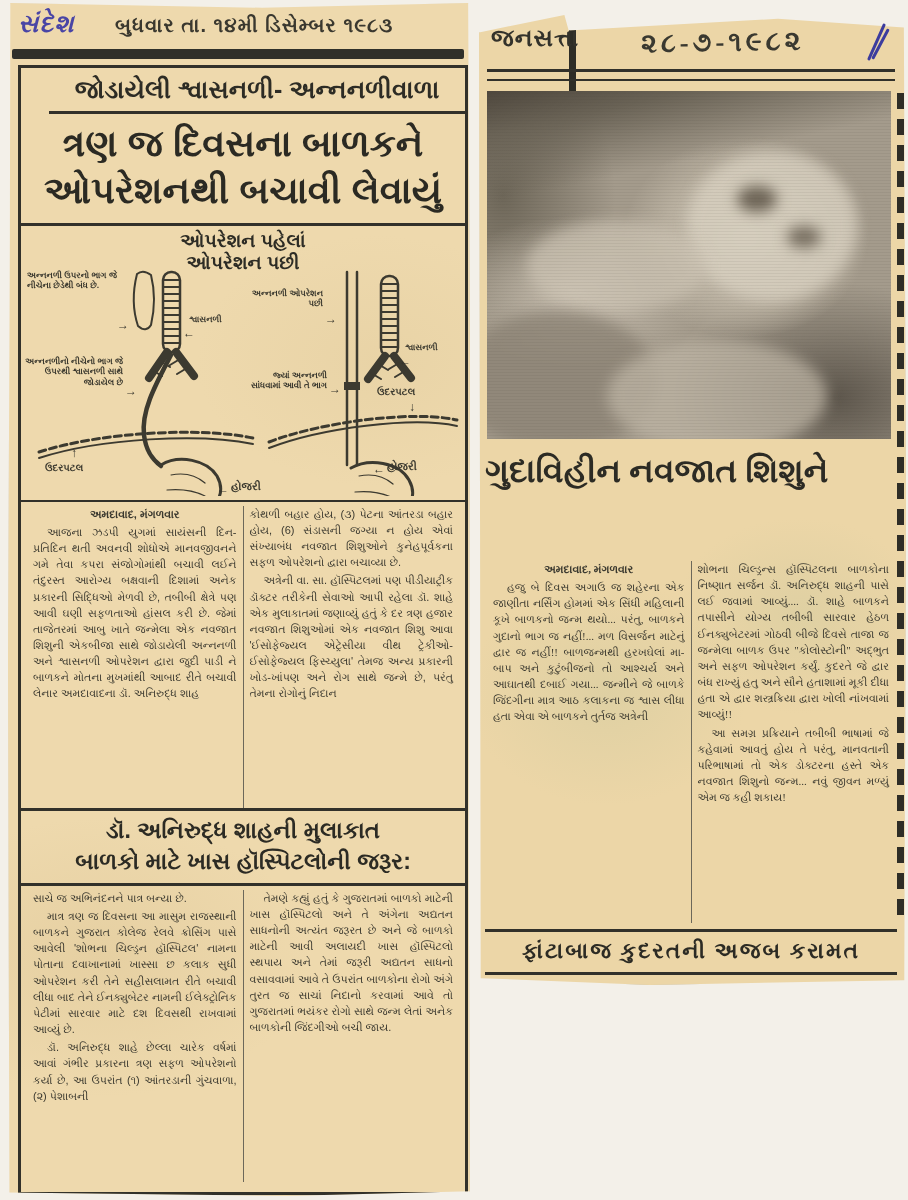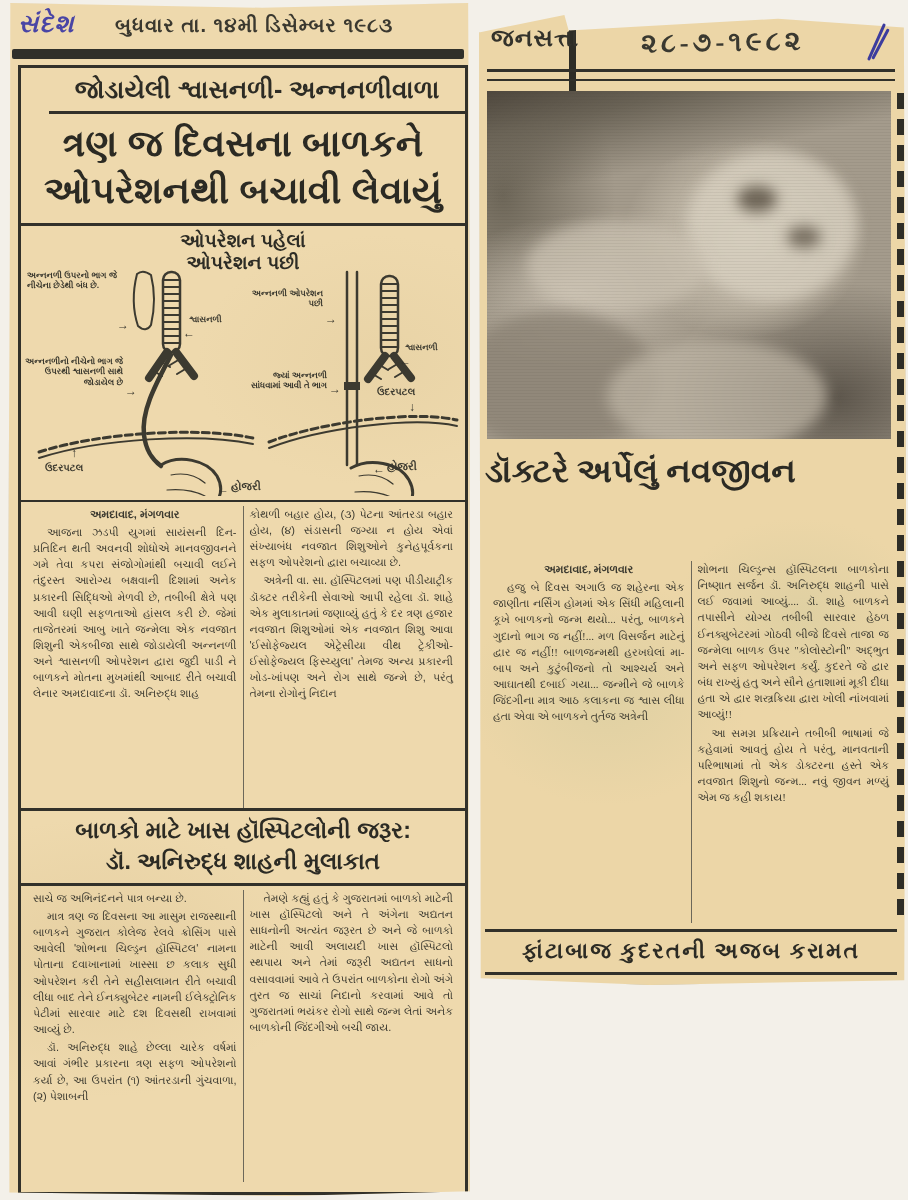--- a/index.html
+++ b/index.html
@@ -201,28 +201,28 @@
       <span class="arrowglyph" style="left:352px;top:236px;">←</span>
       <div class="diag-label" style="left:366px;top:234px;font-size:11px;">હોજરી</div>
     </div>
 
     <div class="body-area" id="l-body1">
       <div class="bodycol">
         <p class="dateline">અમદાવાદ, મંગળવાર</p>
         <p>આજના ઝડપી યુગમાં સાયંસની દિન-પ્રતિદિન થતી અવનવી શોધોએ માનવજીવનને ગમે તેવા કપરા સંજોગોમાંથી બચાવી લઈને તંદુરસ્ત આરોગ્ય બક્ષવાની દિશામાં અનેક પ્રકારની સિદ્ધિઓ મેળવી છે, તબીબી ક્ષેત્રે પણ આવી ઘણી સફળતાઓ હાંસલ કરી છે. જેમાં તાજેતરમાં આબુ ખાતે જન્મેલા એક નવજાત શિશુની એકબીજા સાથે જોડાયેલી અન્નનળી અને શ્વાસનળી ઓપરેશન દ્વારા જુદી પાડી ને બાળકને મોતના મુખમાંથી આબાદ રીતે બચાવી લેનાર અમદાવાદના ડૉ. અનિરુદ્ધ શાહ</p>
       </div>
       <div class="bodycol rule">
-        <p class="noindent">કોથળી બહાર હોય, (૩) પેટના આંતરડા બહાર હોય, (૪) સંડાસની જગ્યા ન હોય એવાં સંખ્યાબંધ નવજાત શિશુઓને કુનેહપૂર્વકના સફળ ઓપરેશનો દ્વારા બચાવ્યા છે.</p>
+        <p class="noindent">કોથળી બહાર હોય, (૩) પેટના આંતરડા બહાર હોય, (6) સંડાસની જગ્યા ન હોય એવાં સંખ્યાબંધ નવજાત શિશુઓને કુનેહપૂર્વકના સફળ ઓપરેશનો દ્વારા બચાવ્યા છે.</p>
         <p>અત્રેની વા. સા. હૉસ્પિટલમાં પણ પીડીયાટ્રીક ડૉક્ટર તરીકેની સેવાઓ આપી રહેલા ડૉ. શાહે એક મુલાકાતમાં જણાવ્યું હતું કે દર ત્રણ હજાર નવજાત શિશુઓમાં એક નવજાત શિશુ આવા 'ઈસોફેજ્યલ એટ્રેસીયા વીથ ટ્રેકીઓ-ઈસોફેજ્યલ ફિસ્ચ્યુલા' તેમજ અન્ય પ્રકારની ખોડ-ખાંપણ અને રોગ સાથે જન્મે છે, પરંતુ તેમના રોગોનું નિદાન</p>
       </div>
     </div>
 
     <div class="subhead-box">
+      <div>ડૉ. અનિરુદ્ધ શાહની મુલાકાત</div>
       <div>બાળકો માટે ખાસ હૉસ્પિટલોની જરૂર:</div>
-      <div>ડૉ. અનિરુદ્ધ શાહની મુલાકાત</div>
     </div>
 
     <div class="body-area" id="l-body2">
       <div class="bodycol">
         <p class="noindent">સાચે જ અભિનંદનને પાત્ર બન્યા છે.</p>
         <p>માત્ર ત્રણ જ દિવસના આ માસુમ રાજસ્થાની બાળકને ગુજરાત કોલેજ રેલવે ક્રોસિંગ પાસે આવેલી 'શોભના ચિલ્ડ્રન હૉસ્પિટલ' નામના પોતાના દવાખાનામાં ખાસ્સા છ કલાક સુધી ઓપરેશન કરી તેને સહીસલામત રીતે બચાવી લીધા બાદ તેને ઈનક્યુબેટર નામની ઈલેક્ટ્રોનિક પેટીમાં સારવાર માટે દશ દિવસથી રાખવામાં આવ્યું છે.</p>
         <p>ડૉ. અનિરુદ્ધ શાહે છેલ્લા ચારેક વર્ષમાં આવાં ગંભીર પ્રકારના ત્રણ સફળ ઓપરેશનો કર્યા છે, આ ઉપરાંત (૧) આંતરડાની ગુંચવાળા, (૨) પેશાબની</p>
       </div>
       <div class="bodycol rule">
         <p>તેમણે કહ્યું હતું કે ગુજરાતમાં બાળકો માટેની ખાસ હૉસ્પિટલો અને તે અંગેના અદ્યતન સાધનોની અત્યંત જરૂરત છે અને જે બાળકો માટેની આવી અલાયદી ખાસ હૉસ્પિટલો સ્થપાય અને તેમાં જરૂરી અદ્યતન સાધનો વસાવવામાં આવે તે ઉપરાંત બાળકોના રોગો અંગે તુરત જ સાચાં નિદાનો કરવામાં આવે તો ગુજરાતમાં ભયંકર રોગો સાથે જન્મ લેતાં અનેક બાળકોની જિંદગીઓ બચી જાય.</p>
@@ -247,21 +247,21 @@
     <div class="blob" style="left:200px;top:60px;width:170px;height:150px;background:#d8d0c0;opacity:.8;"></div>
     <div class="blob" style="left:40px;top:130px;width:180px;height:90px;background:#ccc3b3;opacity:.7;"></div>
     <div class="blob" style="left:250px;top:95px;width:40px;height:26px;background:#6e6557;"></div>
     <div class="blob" style="left:300px;top:135px;width:34px;height:22px;background:#7a7163;"></div>
     <div class="blob" style="left:-30px;top:220px;width:200px;height:140px;background:#8d8476;opacity:.8;"></div>
     <div class="blob" style="left:120px;top:250px;width:220px;height:110px;background:#beb5a5;opacity:.75;"></div>
     <div class="grain"></div>
   </div>
 
   <div class="headline-r">
-    <div>ડૉક્ટરે અર્પેલું નવજીવન</div>
+    <div>ગુદાવિહીન નવજાત શિશુને</div>
   </div>
 
   <div id="r-body">
     <div class="bodycol" style="width:50%;">
       <p class="dateline">અમદાવાદ, મંગળવાર</p>
       <p>હજુ બે દિવસ અગાઉ જ શહેરના એક જાણીતા નર્સિંગ હોમમાં એક સિંધી મહિલાની કૂખે બાળકનો જન્મ થયો... પરંતુ, બાળકને ગુદાનો ભાગ જ નહીં!... મળ વિસર્જન માટેનું દ્વાર જ નહીં!! બાળજન્મથી હરખઘેલાં મા-બાપ અને કુટુંબીજનો તો આશ્ચર્ય અને આઘાતથી દબાઈ ગયા... જન્મીને જે બાળકે જિંદગીના માત્ર આઠ કલાકના જ શ્વાસ લીધા હતા એવા એ બાળકને તુર્તજ અત્રેની</p>
     </div>
     <div class="bodycol rule" style="width:50%;">
       <p class="noindent">શોભના ચિલ્ડ્રન્સ હૉસ્પિટલના બાળકોના નિષ્ણાત સર્જન ડૉ. અનિરુદ્ધ શાહની પાસે લઈ જવામાં આવ્યું.... ડૉ. શાહે બાળકને તપાસીને યોગ્ય તબીબી સારવાર હેઠળ ઈનક્યુબેટરમાં ગોઠવી બીજે દિવસે તાજા જ જન્મેલા બાળક ઉપર "કોલોસ્ટોની" અદ્ભુત અને સફળ ઓપરેશન કર્યું. કુદરતે જે દ્વાર બંધ રાખ્યું હતુ અને સૌને હતાશામાં મૂકી દીધા હતા એ દ્વાર શસ્ત્રક્રિયા દ્વારા ખોલી નાંખવામાં આવ્યું!!</p>
       <p>આ સમગ્ર પ્રક્રિયાને તબીબી ભાષામાં જે કહેવામાં આવતું હોય તે પરંતુ, માનવતાની પરિભાષામાં તો એક ડોક્ટરના હસ્તે એક નવજાત શિશુનો જન્મ... નવું જીવન મળ્યું એમ જ કહી શકાય!</p>

